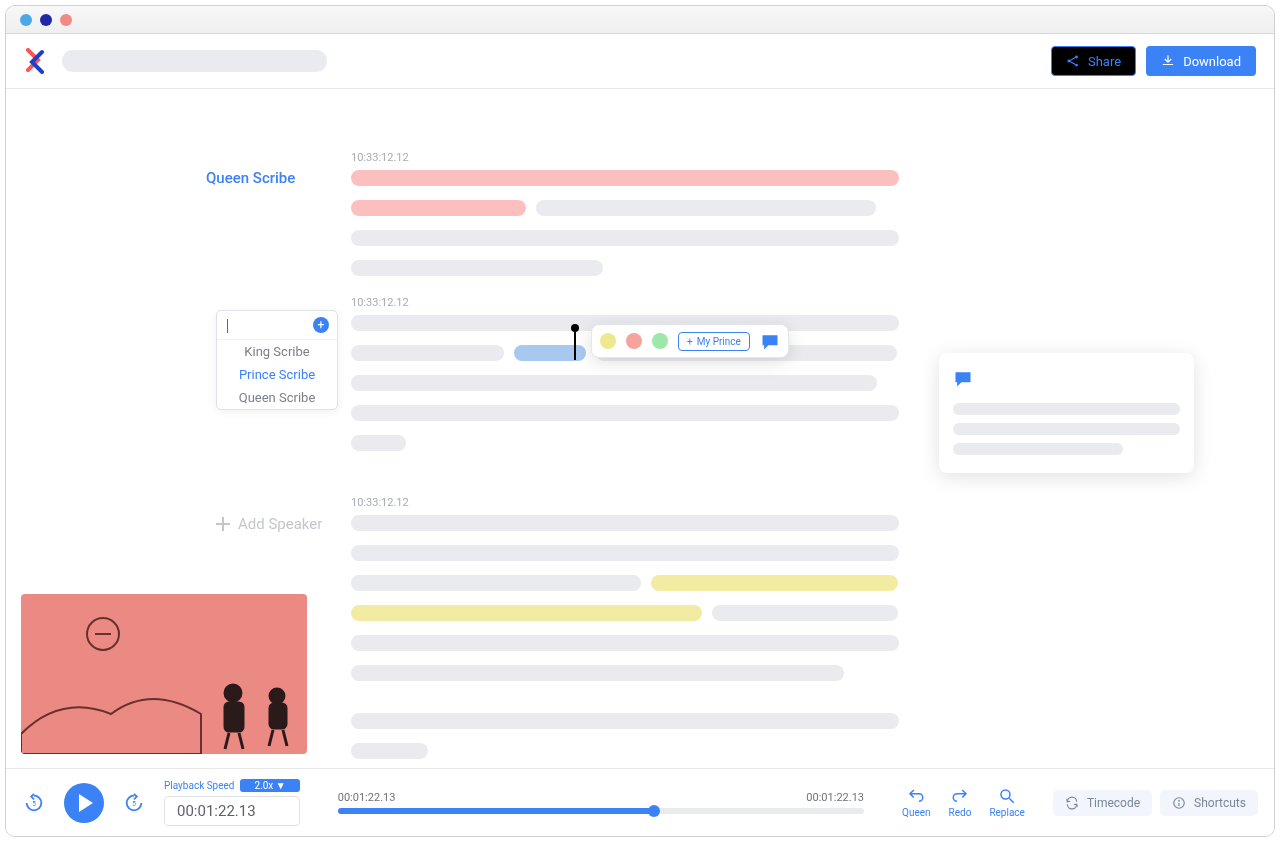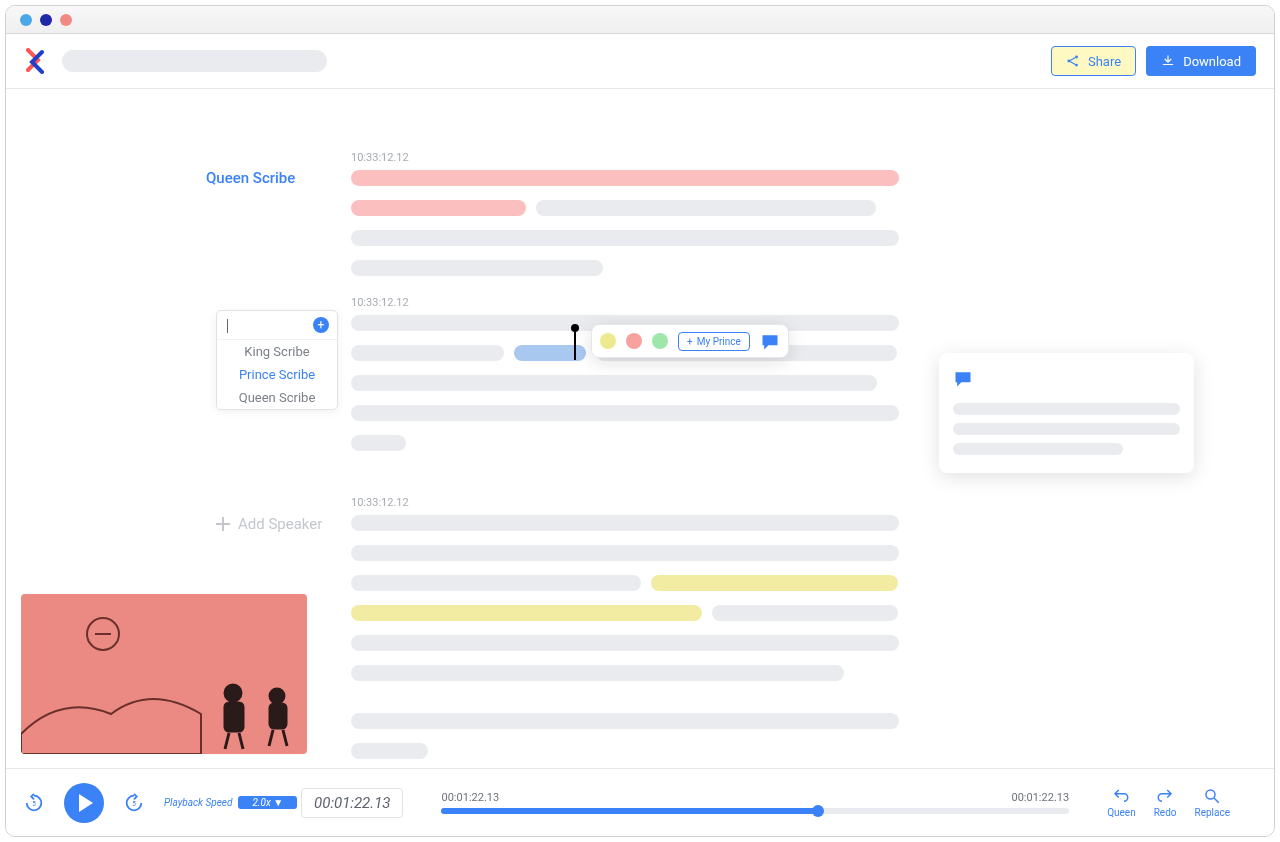--- a/index.html
+++ b/index.html
@@ -46,21 +46,21 @@
 .header-left { display:flex; align-items:center; gap:16px; }
 .logo { width: 22px; height: 26px; }
 .logo svg { display:block; }
 .title-skel { width: 265px; height: 22px; background:#e9ebee; border-radius: 12px; }
 .header-right { display:flex; gap:10px; }
 .btn {
   display:flex; align-items:center; gap:8px;
   height: 30px; padding: 0 14px; border-radius: 4px;
   font-size: 13px; cursor: pointer; border:1px solid transparent;
 }
-.btn.share { color:#3b82f6; border-color:#3b82f6; background:#fef9c3; }
+.btn.share { color:#3b82f6; border-color:#3b82f6; background:#000000; }
 .btn.download { color:#fff; background:#3b82f6; }
 
 .editor { position:absolute; left:0; right:0; top:85px; bottom:70px; }
 
 
 .timecode { font-size: 11px; color:#a7abb1; margin-bottom:6px; }
 .speaker { font-size: 15px; color:#3b82f6; font-weight:500; text-align:right; }
 .line { height:16px; border-radius: 9px; background:#e9ebee; }
 .line.pink { background:#fbbfbf; }
 .line.yellow { background:#f1eca1; }
@@ -129,21 +129,21 @@
 
 
 .footer{
   position:absolute;left:0;right:0;bottom:0;height:68px;
   border-top:1px solid #e8e8e8;background:#fff;display:flex;align-items:center;
   padding:0 16px;gap:18px;
 }
 .skip-btn{width:24px;height:24px;display:flex;align-items:center;justify-content:center;color:#3b82f6;cursor:pointer;}
 .play-btn{width:40px;height:40px;border-radius:50%;background:#3b82f6;display:flex;align-items:center;justify-content:center;cursor:pointer;}
 .play-btn::after{content:'';border-left:14px solid #fff;border-top:9px solid transparent;border-bottom:9px solid transparent;margin-left:3px;}
-.speed-block{display:flex;flex-direction:row;gap:4px;font-style:italic;}
+.speed-block{display:flex;flex-direction:column;gap:4px;}
 .speed-label{font-size:10px;color:#3b82f6;display:flex;align-items:center;gap:6px;}
 .speed-badge{background:#3b82f6;color:#fff;border-radius:3px;padding:1px 14px;font-size:10px;}
 .tc-box{border:1px solid #dfe3e8;padding:5px 12px;border-radius:4px;font-size:15px;color:#5c626b;font-variant-numeric:tabular-nums;}
 .progress-wrap{flex:1;display:flex;flex-direction:column;gap:4px;margin:0 20px;}
 .progress-labels{display:flex;justify-content:space-between;color:#6e737b;font-size:11px;}
 .progress-track{height:6px;border-radius:4px;background:#e9ebee;position:relative;}
 .progress-fill{height:6px;border-radius:4px;background:#3b82f6;width:60%;}
 .progress-thumb{width:12px;height:12px;border-radius:50%;background:#3b82f6;position:absolute;left:60%;top:-3px;transform:translateX(-50%);}
 .footer-actions{display:flex;gap:18px;align-items:flex-end;color:#3b82f6;font-size:10px;}
 .fa{display:flex;flex-direction:column;align-items:center;gap:2px;cursor:pointer;}
@@ -389,16 +389,33 @@
       <div class="fa">
         <svg viewBox="0 0 24 24">
             <circle cx="10" cy="10" r="6" fill="none" stroke="#3b82f6" stroke-width="2"></circle>
             <line x1="15" y1="15" x2="21" y2="21" stroke="#3b82f6" stroke-width="2"></line>
           </svg>
         <span>Replace</span>
       </div>
     </div>
 
     <div class="chips">
+      <div class="chips-row">
+        <div class="chip">
+          <svg viewBox="0 0 24 24">
+              <path d="M4 10 A8 8 0 0 1 20 10 M20 14 A8 8 0 0 1 4 14" fill="none" stroke="#7a8798" stroke-width="2"></path>
+              <path d="M3 5 L4 10 L9 9 M21 19 L20 14 L15 15" fill="none" stroke="#7a8798" stroke-width="2"></path>
+            </svg>
+          <span>Timecode</span>
+        </div>
+        <div class="chip">
+          <svg viewBox="0 0 24 24">
+              <circle cx="12" cy="12" r="9" fill="none" stroke="#7a8798" stroke-width="2"></circle>
+              <line x1="12" y1="8" x2="12" y2="8" stroke="#7a8798" stroke-width="3" stroke-linecap="round"></line>
+              <line x1="12" y1="12" x2="12" y2="17" stroke="#7a8798" stroke-width="2"></line>
+            </svg>
+          <span>Shortcuts</span>
+        </div>
+      </div>
     </div>
   </div>
 
 </div>
 
 </body></html>

